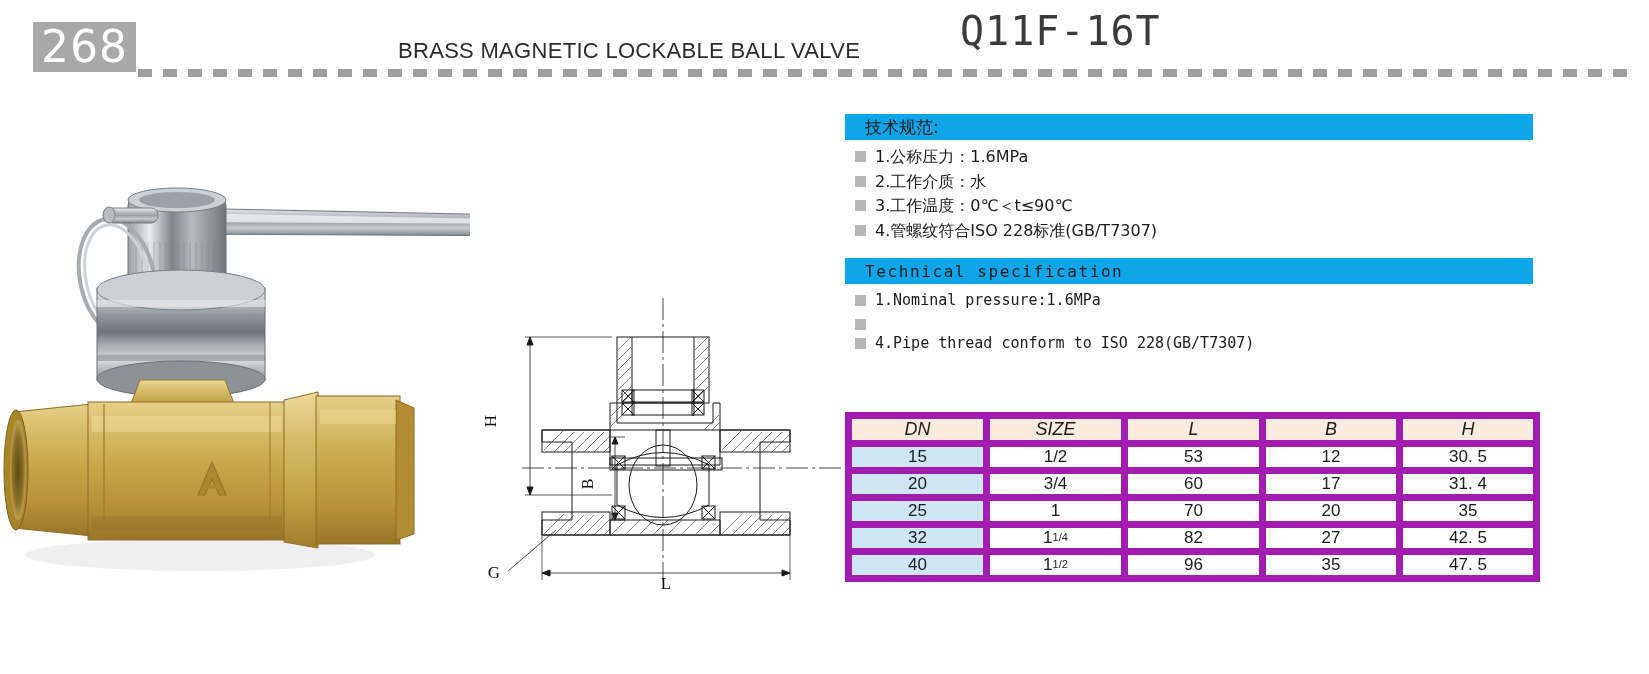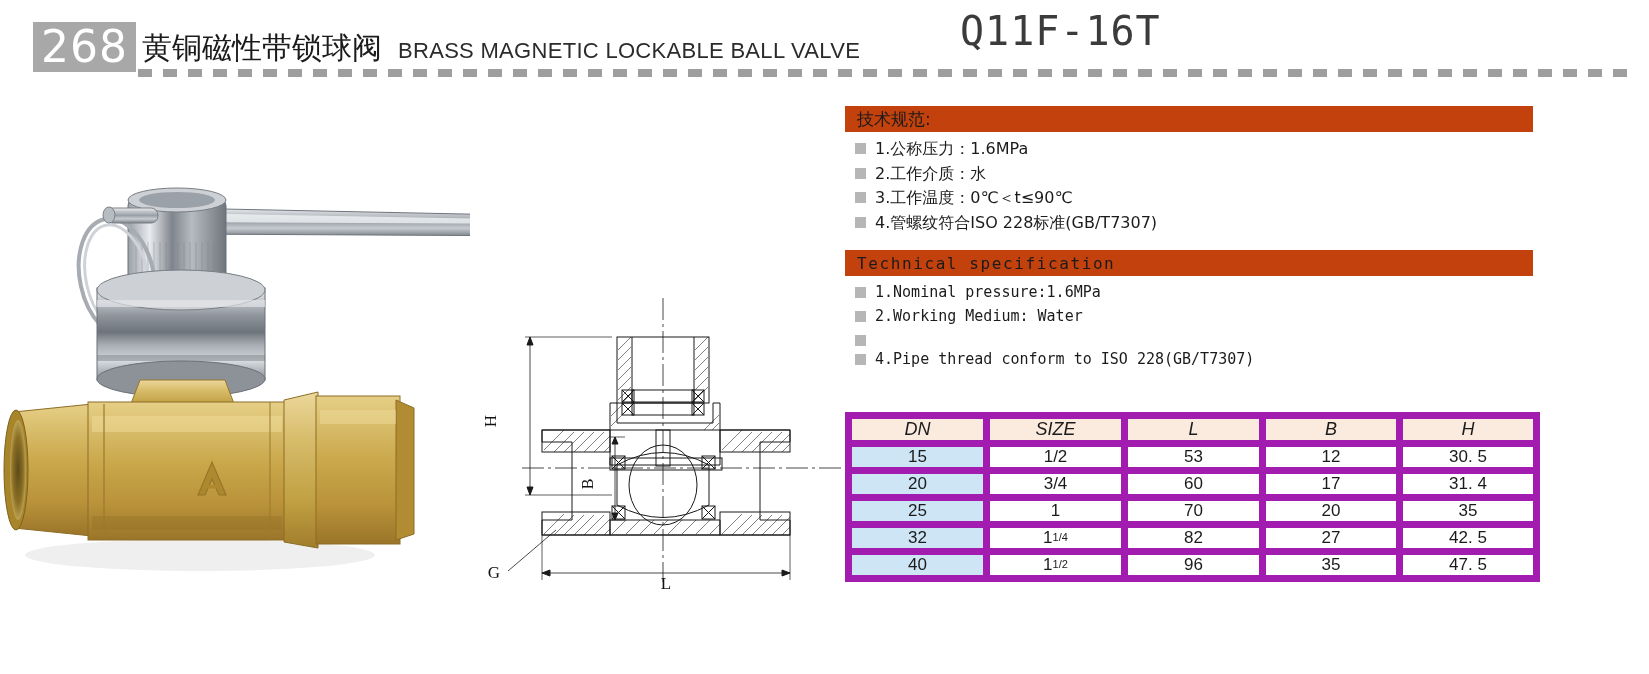--- a/index.html
+++ b/index.html
@@ -55,24 +55,25 @@
   .photo { position: absolute; left: 0px; top: 150px; width: 470px; height: 440px; }
   .photo svg { display:block; }
 
   
   .drawing { position: absolute; left: 460px; top: 290px; width: 390px; height: 300px; }
   .drawing svg { display:block; }
 
   
   .spec-block { position: absolute; }
   .spec-bar {
-    background: #c2410c;
+    background: #0ea5e9;
     height: 26px;
     display: flex; align-items: center;
-    padding-left: 12px;
+    padding-left: 20px;
+    margin-top: 8px;
   }
   .spec-bar.cn { width: 688px; }
   .spec-bar.en { width: 688px; }
   .spec-bar .label-cn {
     font-size: 17px; color: #1b1b1b;
     font-family: "DejaVu Sans", sans-serif;
   }
   .spec-bar .label-en {
     font-size: 16px; color: #1b1b1b;
     font-family: "DejaVu Sans Mono", monospace;
@@ -138,21 +139,20 @@
 </style>
 </head>
 <body>
 
 <div class="page">
 
   <div class="header">
     <div class="num-box">
       <span>268</span>
     </div>
-    <div class="title-cn">黄铜磁性带锁球阀</div>
     <div class="title-en">BRASS MAGNETIC LOCKABLE BALL VALVE</div>
     <div class="product-code">Q11F-16T</div>
     <div class="dashed-rule"></div>
   </div>
 
   <div class="photo">
     <svg width="470" height="440" viewBox="0 0 470 440">
       <defs>
         <linearGradient id="brassG" x1="0" y1="0" x2="0" y2="1">
           <stop offset="0%" stop-color="#e6cf86"></stop>
@@ -472,24 +472,20 @@
   </div>
 
   <div class="spec-block" style="left:845px; top:250px;">
     <div class="spec-bar en">
       <span class="label-en">Technical specification</span>
     </div>
     <div class="spec-list">
       <div class="spec-item">
         <span class="bullet"></span>
         <span class="spec-text-en">1.Nominal pressure:1.6MPa</span>
-      </div>
-      <div class="spec-item">
-        <span class="bullet"></span>
-        <span class="spec-text-en">2.Working Medium: Water</span>
       </div>
       <div class="spec-item">
         <span class="bullet"></span>
       </div>
       <div class="spec-item">
         <span class="bullet"></span>
         <span class="spec-text-en">4.Pipe thread conform to ISO 228(GB/T7307)</span>
       </div>
     </div>
   </div>

